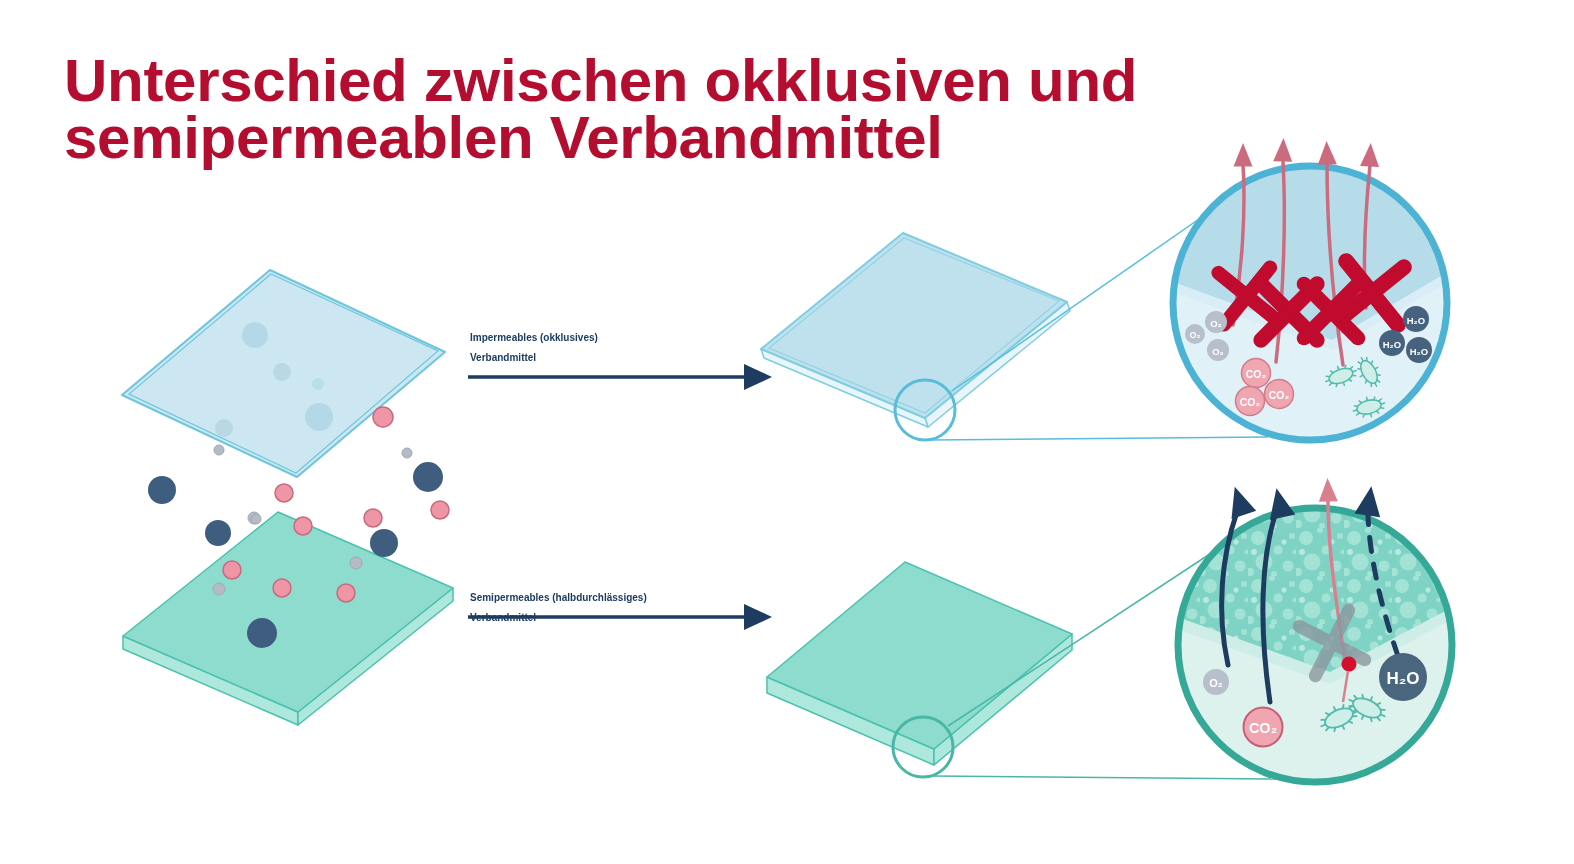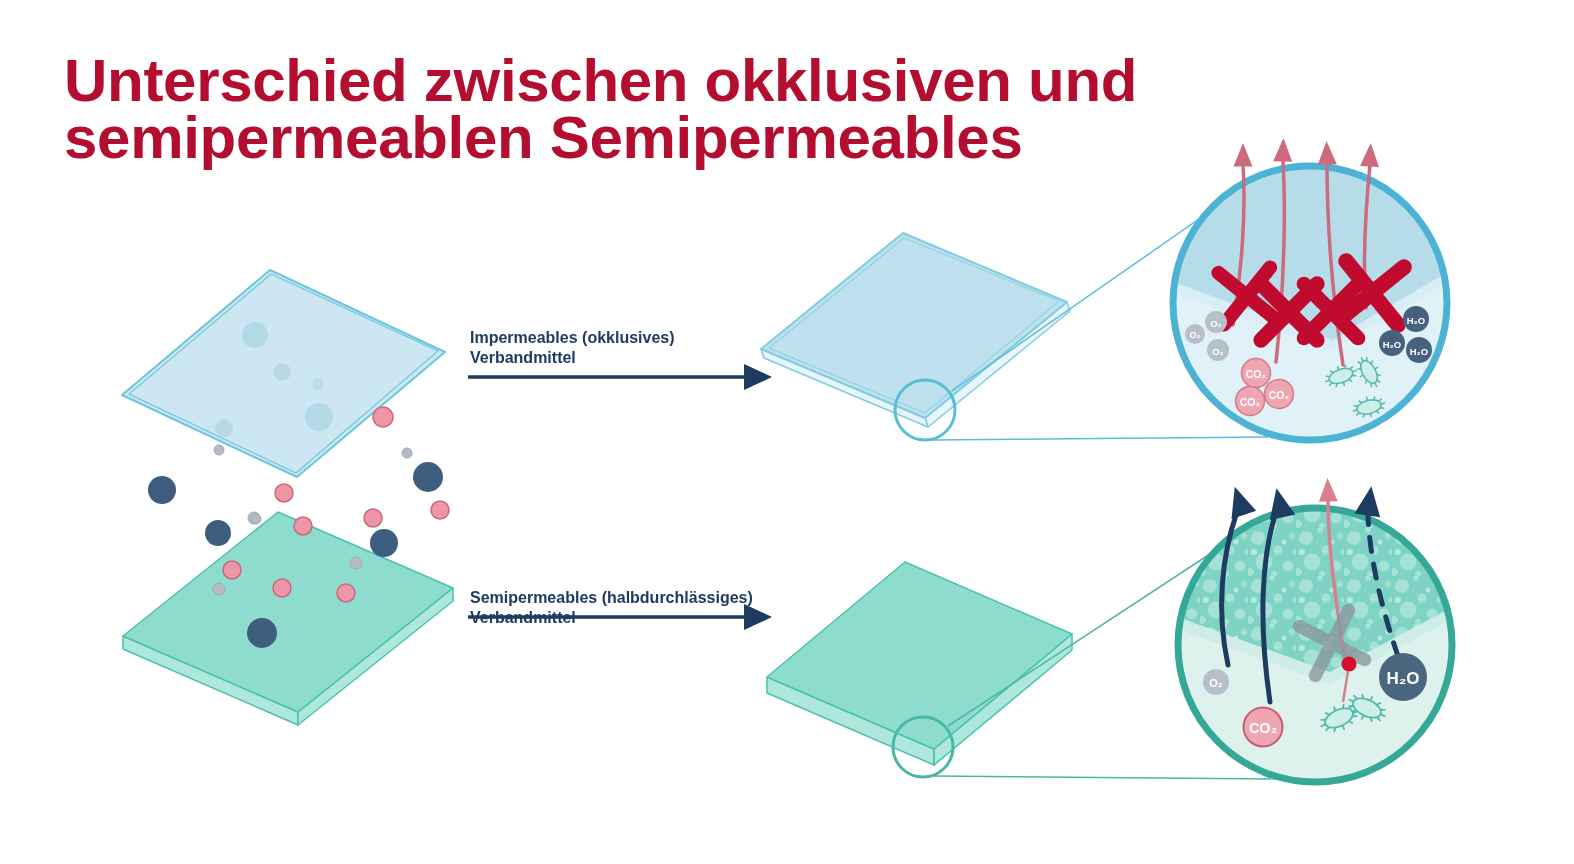--- a/index.html
+++ b/index.html
@@ -5,21 +5,21 @@
   html,body{margin:0;padding:0;background:#ffffff;}
   .canvas{
     position:relative;width:1574px;height:864px;background:#ffffff;overflow:hidden;
     font-family:"Liberation Sans","DejaVu Sans",sans-serif;
   }
   .title{
     position:absolute;left:64px;top:52px;
     font-size:60px;line-height:57px;font-weight:bold;color:#b30d2f;letter-spacing:-0.3px;
   }
   .arrow-label{
-    position:absolute;font-size:16px;line-height:20px;font-weight:bold;color:#1d3c60;
+    position:absolute;font-size:10px;line-height:20px;font-weight:bold;color:#1d3c60;
   }
   #label-occ{left:470px;top:328px;}
   #label-semi{left:470px;top:588px;}
   svg.stage{position:absolute;left:0;top:0;}
   .mol-text{fill:#ffffff;font-weight:bold;font-family:"Liberation Sans","DejaVu Sans",sans-serif;}
 </style>
 </head>
 <body>
 
 <div class="canvas">
@@ -242,21 +242,21 @@
         <use href="#germ" transform="translate(1339,718) rotate(-25) scale(1.15)"></use>
         <use href="#germ" transform="translate(1367,708) rotate(25) scale(1.15)"></use>
         <circle cx="1403" cy="677" r="24" fill="#4a667f"></circle>
         <text x="1403" y="678" class="mol-text" font-size="17" text-anchor="middle" dominant-baseline="central">H₂O</text>
       </g>
     </g>
   </svg>
 
   <div class="title">
     <span>Unterschied zwischen okklusiven und</span><br>
-    <span>semipermeablen Semipermeables</span>
+    <span>semipermeablen Verbandmittel</span>
   </div>
 
   <div class="arrow-label" id="label-occ">
     <span>Impermeables (okklusives)</span><br>
     <span>Verbandmittel</span>
   </div>
 
   <div class="arrow-label" id="label-semi">
     <span>Semipermeables (halbdurchlässiges)</span><br>
     <span>Verbandmittel</span>

